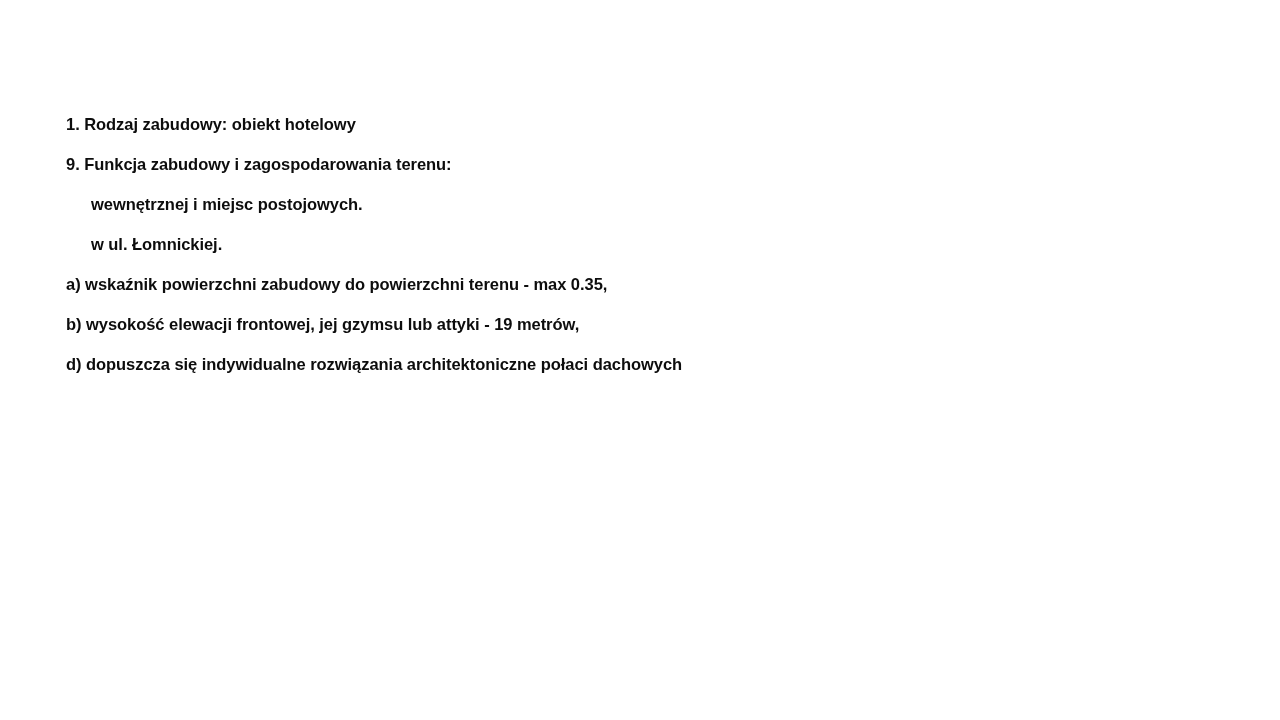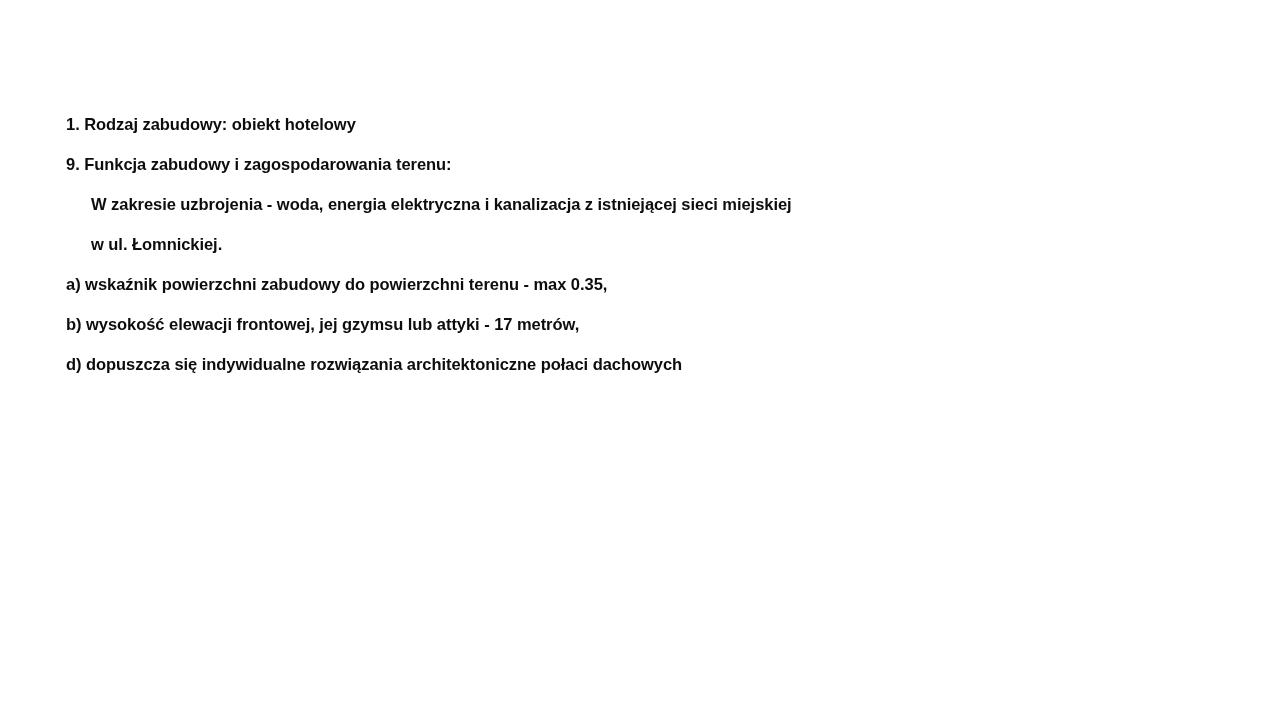--- a/index.html
+++ b/index.html
@@ -42,19 +42,19 @@
     padding-left: 25px;
   }
 </style>
 </head>
 <body>
 
 <div class="page">
   <div class="doc-body">
     <div class="line">1. Rodzaj zabudowy: obiekt hotelowy</div>
     <div class="line">9. Funkcja zabudowy i zagospodarowania terenu:</div>
-    <div class="line indent">W zakresie uzbrojenia - woda, energia elektryczna i kanalizacja z istniejącej sieci miejskiej</div>
+    <div class="line indent">wewnętrznej i miejsc postojowych.</div>
     <div class="line indent">w ul. Łomnickiej.</div>
     <div class="line">a) wskaźnik powierzchni zabudowy do powierzchni terenu - max 0.35,</div>
-    <div class="line">b) wysokość elewacji frontowej, jej gzymsu lub attyki - 17 metrów,</div>
+    <div class="line">b) wysokość elewacji frontowej, jej gzymsu lub attyki - 19 metrów,</div>
     <div class="line">d) dopuszcza się indywidualne rozwiązania architektoniczne połaci dachowych</div>
   </div>
 </div>
 
 </body></html>

